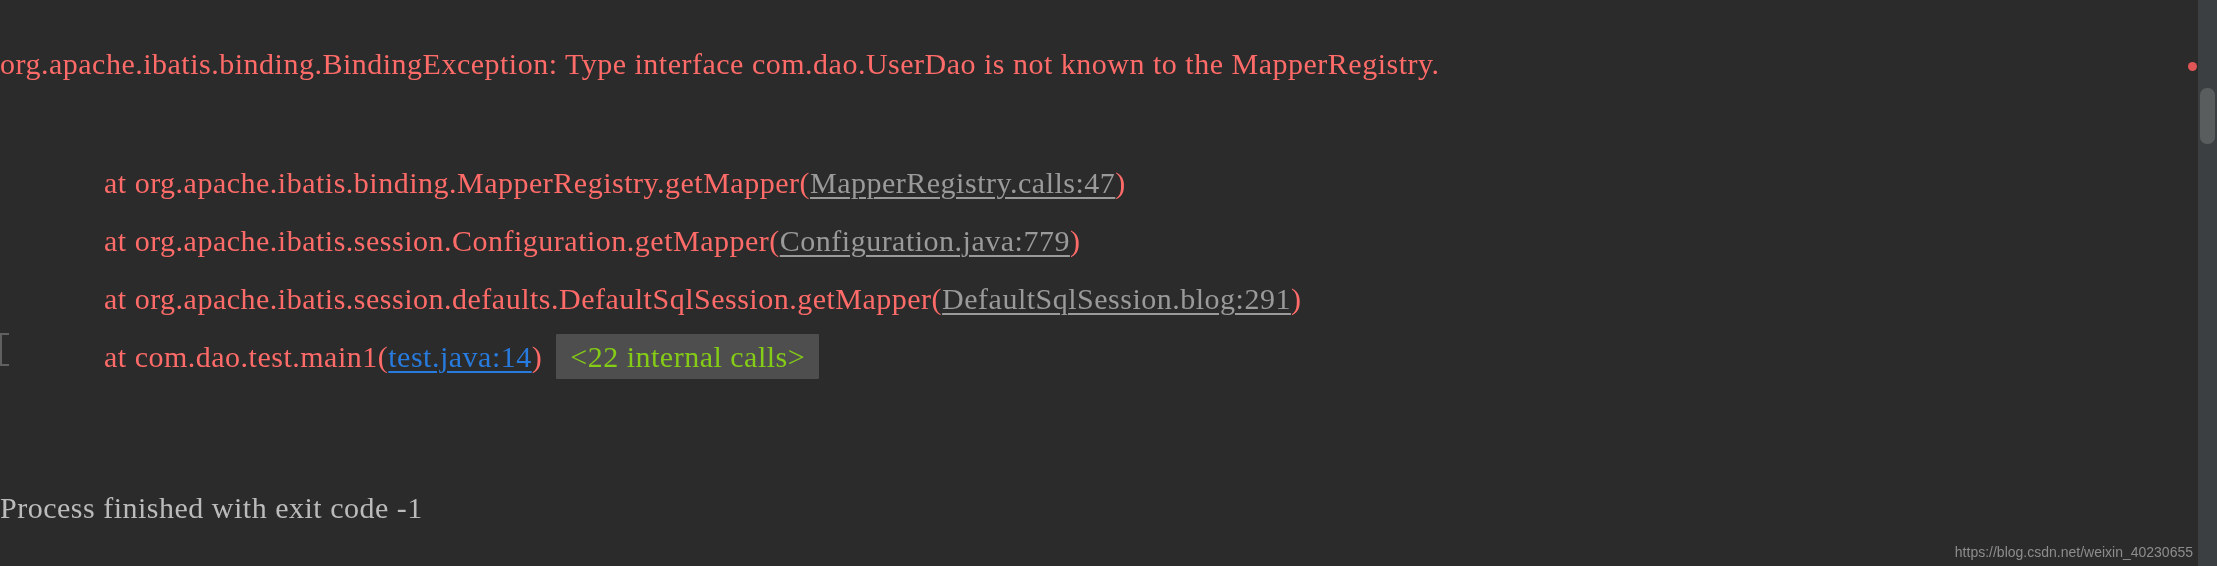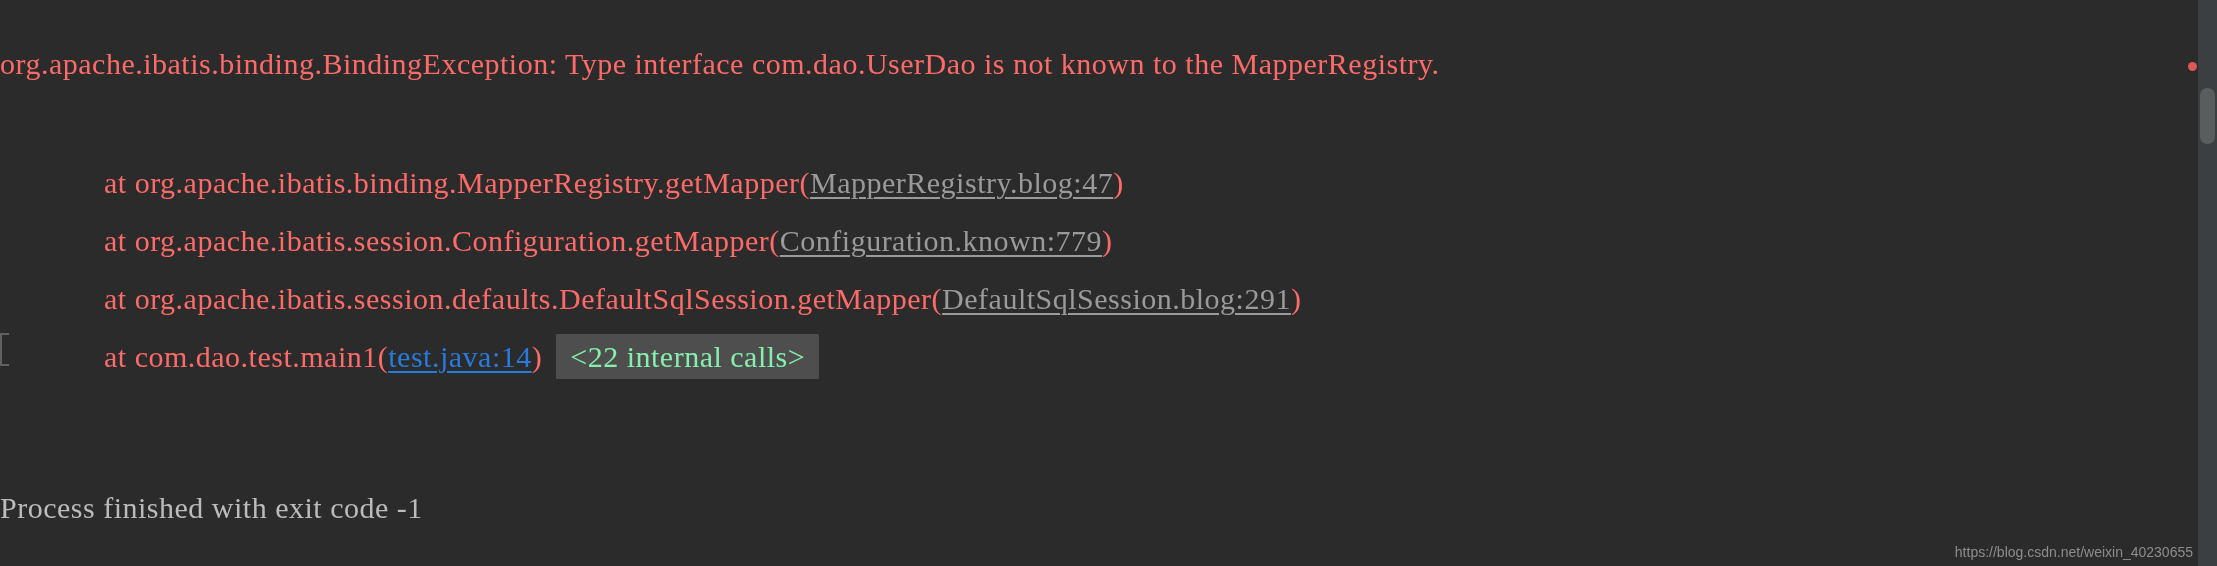--- a/index.html
+++ b/index.html
@@ -70,21 +70,21 @@
     text-decoration-thickness: 2px;
   }
   .link-blue {
     color: #287bde;
     text-decoration: underline;
     text-underline-offset: 4px;
     text-decoration-thickness: 2px;
   }
   .paren { color: #ff6b68; }
   .internal-calls {
-    color: #86efac;
+    color: #84cc16;
     background: #4e4e4e;
     padding: 6px 14px;
     margin-left: 14px;
     border-radius: 1px;
   }
   .exit-line {
     color: #bbbbbb;
   }
 
   
@@ -150,23 +150,23 @@
 <div id="console">
 
   <div class="left-gutter">
     <div class="fold-bracket"></div>
   </div>
 
   <div class="text-area">
 
     <div class="line err" id="line-exception">org.apache.ibatis.binding.BindingException: Type interface com.dao.UserDao is not known to the MapperRegistry.</div>
 
-    <div class="line" id="line-st1"><span class="err">    at </span><span class="err">org.apache.ibatis.binding.MapperRegistry.getMapper</span><span class="paren">(</span><span class="link-gray">MapperRegistry.blog:47</span><span class="paren">)</span></div>
+    <div class="line" id="line-st1"><span class="err">    at </span><span class="err">org.apache.ibatis.binding.MapperRegistry.getMapper</span><span class="paren">(</span><span class="link-gray">MapperRegistry.calls:47</span><span class="paren">)</span></div>
 
-    <div class="line" id="line-st2"><span class="err">    at </span><span class="err">org.apache.ibatis.session.Configuration.getMapper</span><span class="paren">(</span><span class="link-gray">Configuration.known:779</span><span class="paren">)</span></div>
+    <div class="line" id="line-st2"><span class="err">    at </span><span class="err">org.apache.ibatis.session.Configuration.getMapper</span><span class="paren">(</span><span class="link-gray">Configuration.java:779</span><span class="paren">)</span></div>
 
     <div class="line" id="line-st3"><span class="err">    at </span><span class="err">org.apache.ibatis.session.defaults.DefaultSqlSession.getMapper</span><span class="paren">(</span><span class="link-gray">DefaultSqlSession.blog:291</span><span class="paren">)</span></div>
 
     <div class="line" id="line-st4"><span class="err">    at </span><span class="err">com.dao.test.main1</span><span class="paren">(</span><span class="link-blue">test.java:14</span><span class="paren">)</span><span class="internal-calls">&lt;22 internal calls&gt;</span></div>
 
     <div class="line exit-line" id="line-exit">Process finished with exit code -1</div>
 
   </div>
 
   <div class="marker-gutter"></div>

